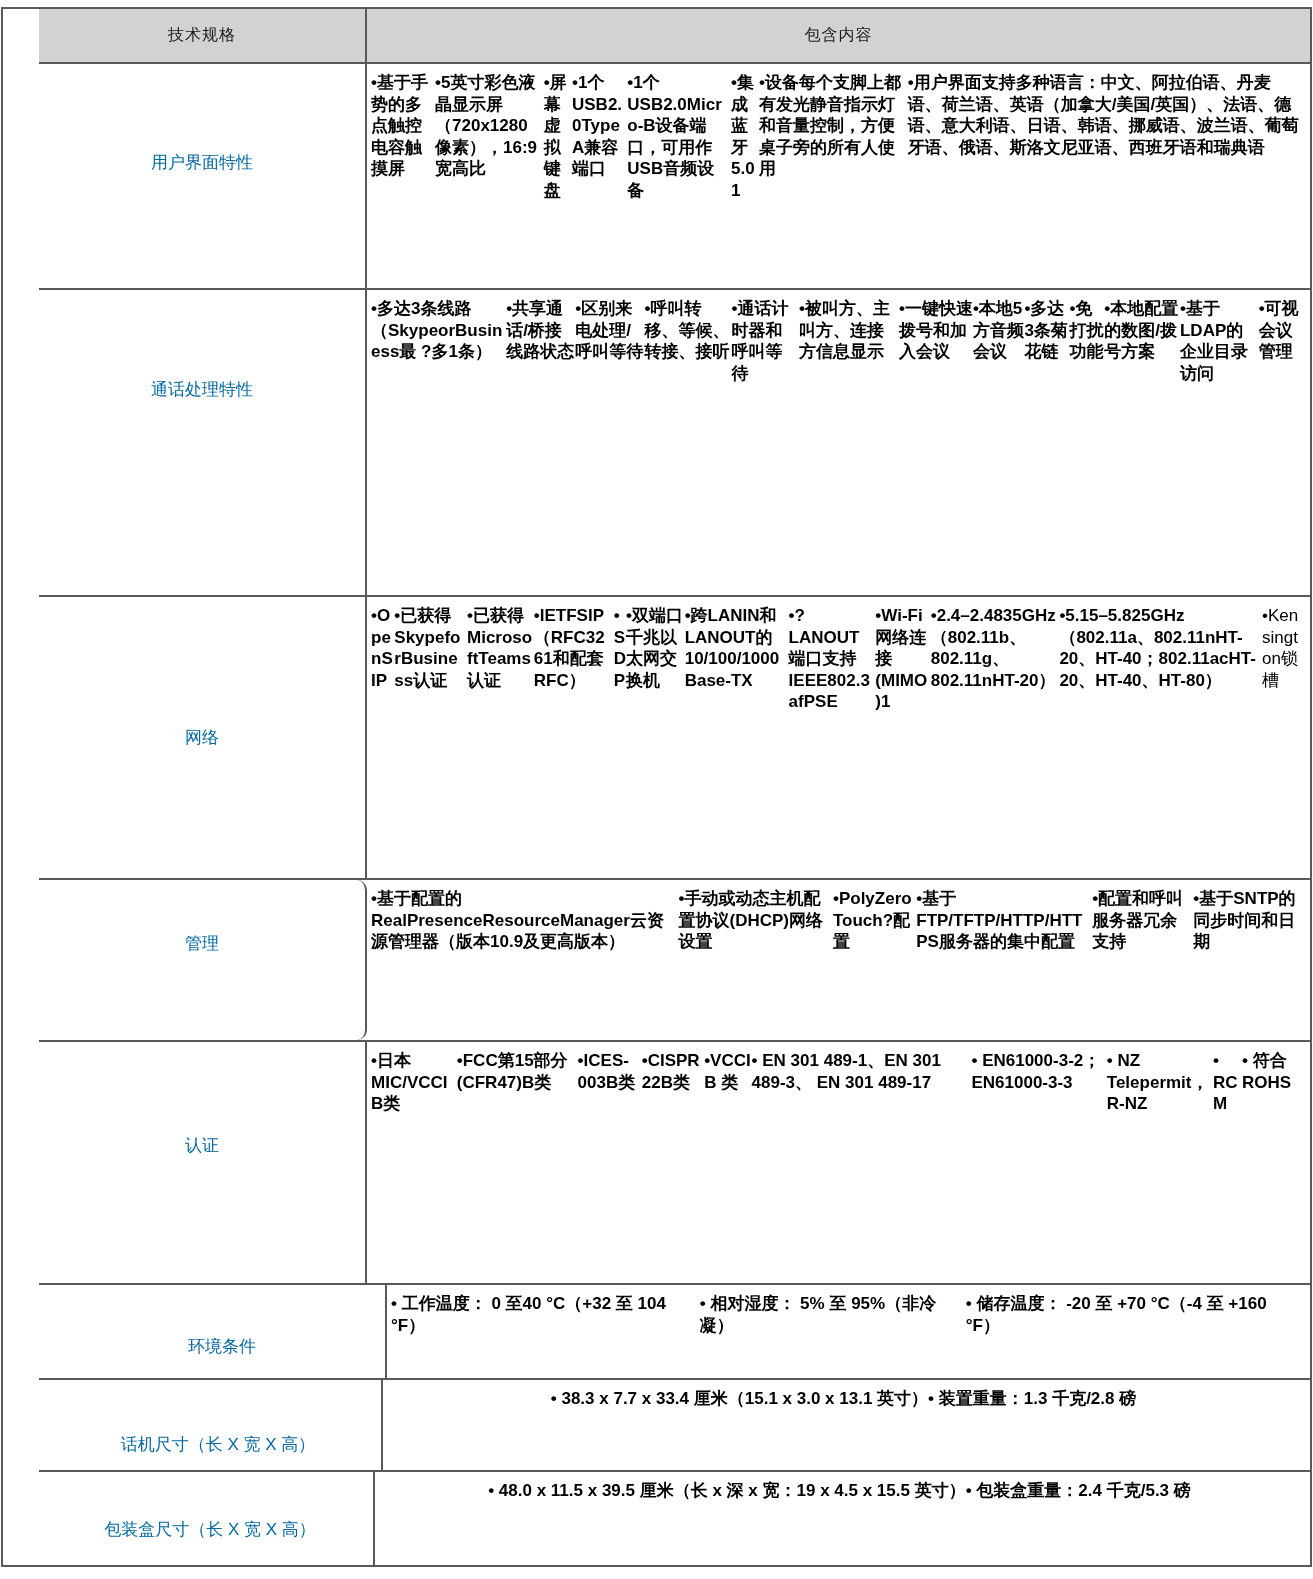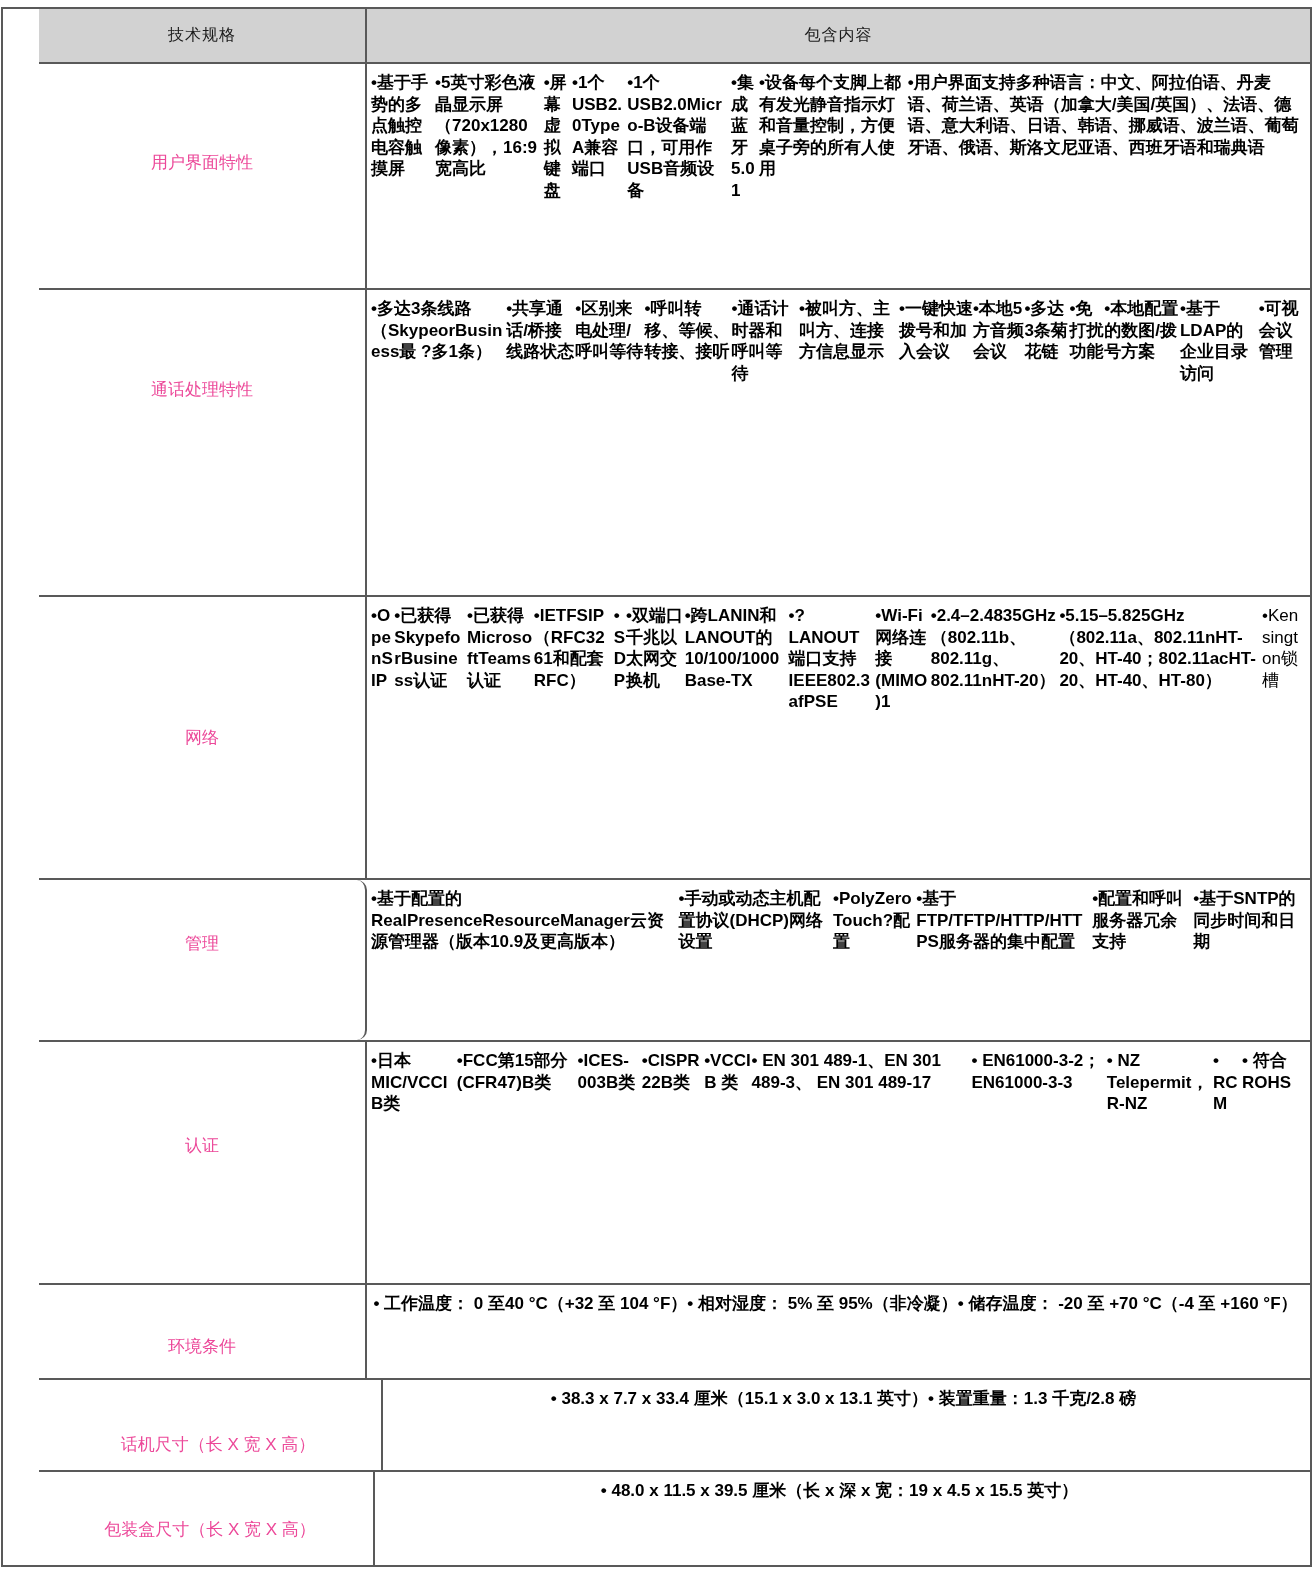--- a/index.html
+++ b/index.html
@@ -43,21 +43,21 @@
 
   .label-cell {
     width: 328px;
     flex: 0 0 328px;
     border-right: 2px solid var(--border-color, #595959);
     display: flex;
     align-items: center;
     justify-content: center;
     text-align: center;
     font-size: 17px;
-    color: #ec4899;
+    color: #0369a1;
     padding: 2px 6px;
   }
   .content-cell {
     flex: 1;
     display: flex;
     flex-direction: row;
     justify-content: center;
     padding: 8px 10px 8px 4px;
   }
   .spec-item {
@@ -76,21 +76,21 @@
   #rows-container .body-row:nth-child(5) { min-height: 243px; }
   #rows-container .body-row:nth-child(6) { min-height: 95px; }
   #rows-container .body-row:nth-child(7) { min-height: 92px; }
   #rows-container .body-row:nth-child(8) { min-height: 93px; }
 
   
   #rows-container .body-row:nth-child(1) .label-cell { padding-bottom: 30px; }
   #rows-container .body-row:nth-child(2) .label-cell { padding-bottom: 108px; }
   #rows-container .body-row:nth-child(4) .label-cell { padding-bottom: 36px; border-radius: 10px; }
   #rows-container .body-row:nth-child(5) .label-cell { padding-bottom: 36px; }
-  #rows-container .body-row:nth-child(6) .label-cell { padding-top: 32px; }
+  #rows-container .body-row:nth-child(6) .label-cell { padding-top: 32px; margin-left: 20px; }
   #rows-container .body-row:nth-child(7) .label-cell { padding-top: 40px; margin-left: 16px; }
   #rows-container .body-row:nth-child(8) .label-cell { padding-top: 24px; margin-left: 8px; }
 </style>
 </head>
 <body>
 
 <div class="spec-table">
   <div class="header-row">
     <div class="header-cell left">技术规格</div>
     <div class="header-cell right">包含内容</div>
@@ -183,16 +183,17 @@
         <div class="content-cell">
           <div class="spec-item">• 38.3 x 7.7 x 33.4 厘米（15.1 x 3.0 x 13.1 英寸）</div>
           <div class="spec-item">• 装置重量：1.3 千克/2.8 磅</div>
         </div>
       </div>
       <div class="body-row">
         <div class="label-cell">包装盒尺寸（长 X 宽 X 高）</div>
         <div class="content-cell">
           <div class="spec-item">• 48.0 x 11.5 x 39.5 厘米</div>
           <div class="spec-item">（长 x 深 x 宽：19 x 4.5 x 15.5 英寸）</div>
+          <div class="spec-item">• 包装盒重量：2.4 千克/5.3 磅</div>
         </div>
       </div>
     </div>
 </div>
 
 </body></html>

